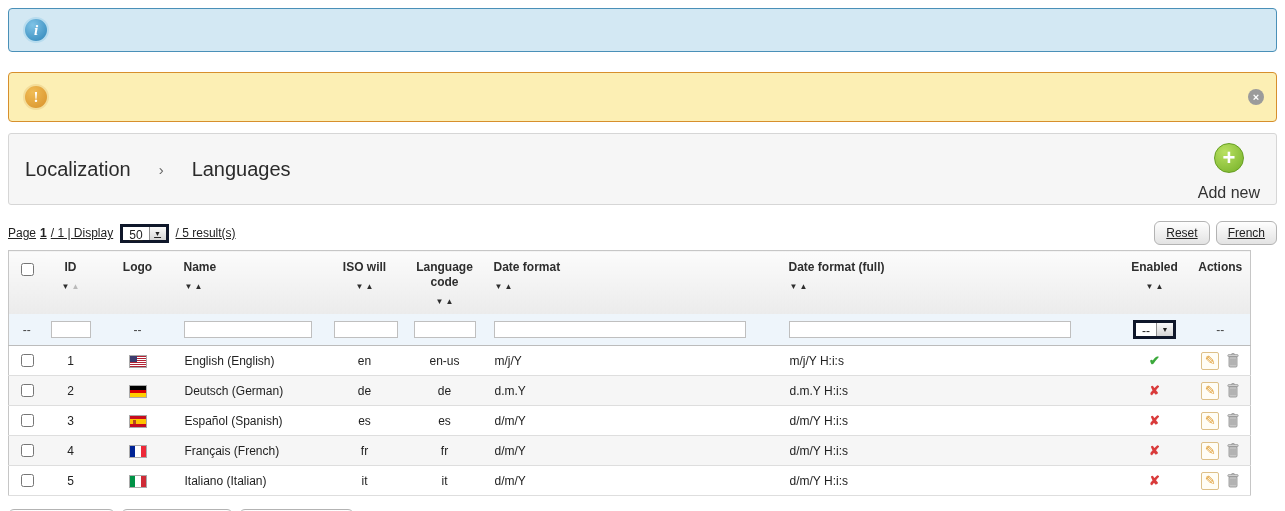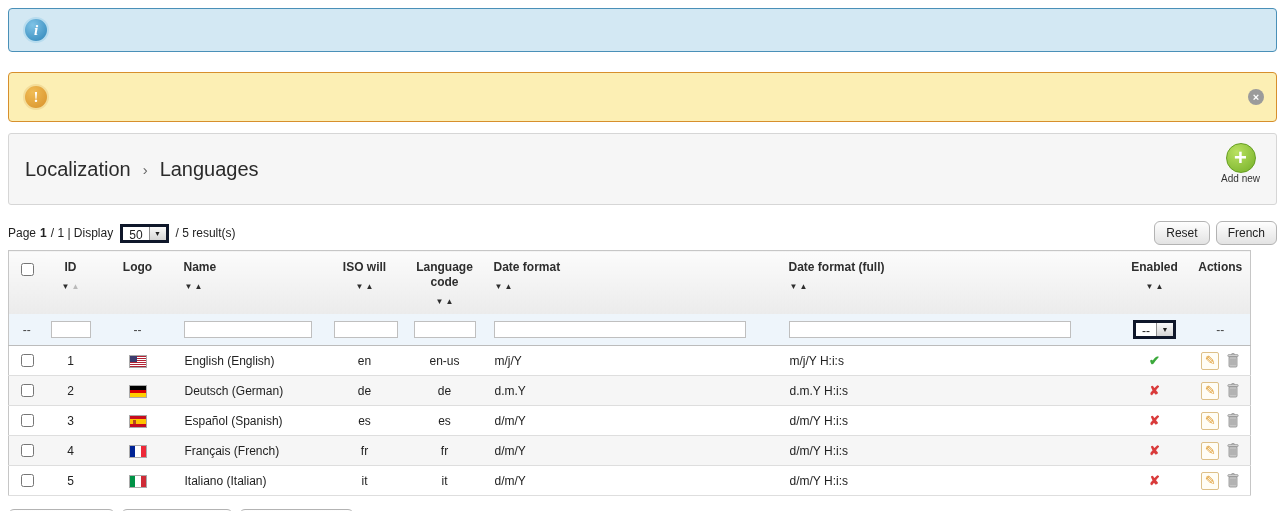--- a/index.html
+++ b/index.html
@@ -44,42 +44,42 @@
     width:16px; height:16px; border-radius:50%;
     background:#9b9b9b; color:#fff; font-size:11px; font-weight:bold;
     display:flex; align-items:center; justify-content:center;
     cursor:pointer; line-height:1;
   }
 
   
   .panel {
     margin:11px 8px 0; height:72px;
     background:#f6f6f6; border:1px solid #d6d6d6; border-radius:3px;
-    display:flex; align-items:center; padding:4px 16px; position:relative;
+    display:flex; align-items:center; padding:4px 16px; position:relative;gap:16px;
   }
   .crumb { font-size:20px; color:#2b2b2b; }
   .crumb-sep { font-size:15px; color:#666; margin:0 12px; }
   .add-new {
     position:absolute; right:16px; top:9px;
     display:flex; flex-direction:column; align-items:center;
     cursor:pointer; text-decoration:none; color:#333;
   }
   .add-new-circle {
     width:30px; height:30px; border-radius:50%;
     background:radial-gradient(circle at 35% 28%, #b9e161, #74af27);
     border:1px solid #669f22;
     display:flex; align-items:center; justify-content:center;
     color:#fff; font-size:22px; font-weight:bold; line-height:1;
   }
-  .add-new-label { font-size:10px; margin-top:0; color:#333; }
+  .add-new-label { font-size:16px; margin-top:11px; color:#333; }
 
   
   .toolbar {
     margin:13px 8px 0; height:30px;
-    display:flex; align-items:center; justify-content:space-between;
+    display:flex; align-items:center; justify-content:space-between;text-decoration:underline;
   }
   .pag { display:flex; align-items:center; gap:4px; }
   .btn-std {
     height:24px; padding:0 11px;
     border:1px solid #b3b3b3; border-radius:6px;
     background:linear-gradient(#fefefe, #e3e3e3);
     font-size:12px; color:#222; cursor:pointer;
     font-family:"Liberation Sans", sans-serif;
   }
   .toolbar .btns { display:flex; gap:6px; }

